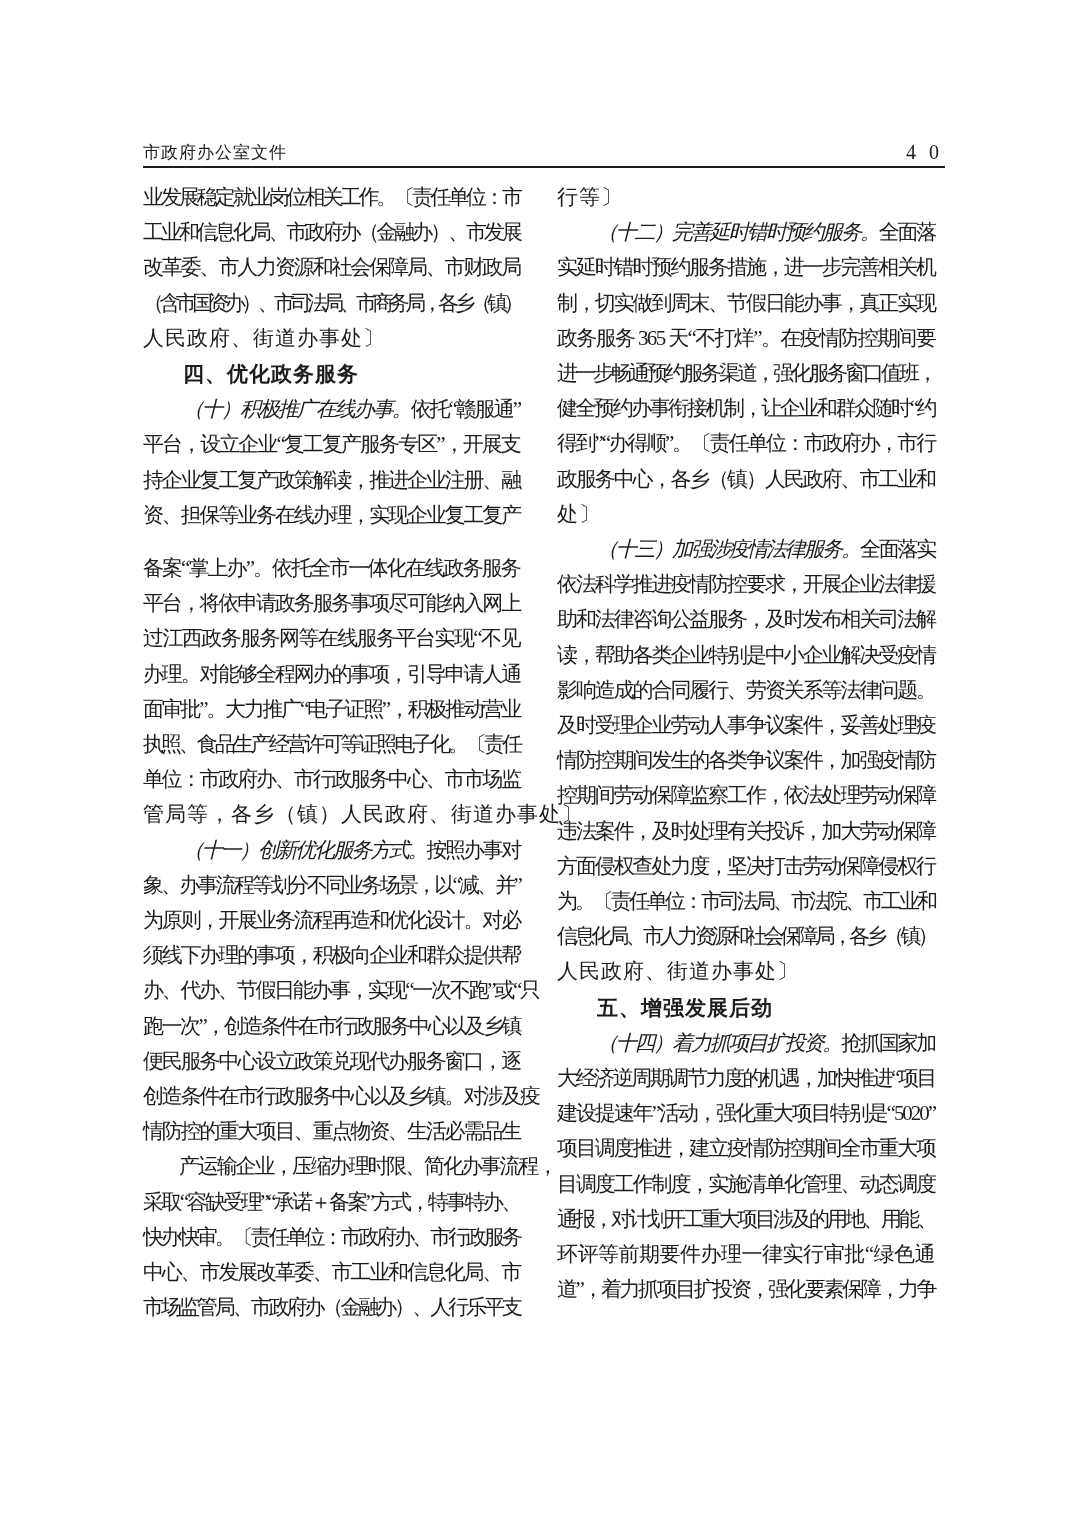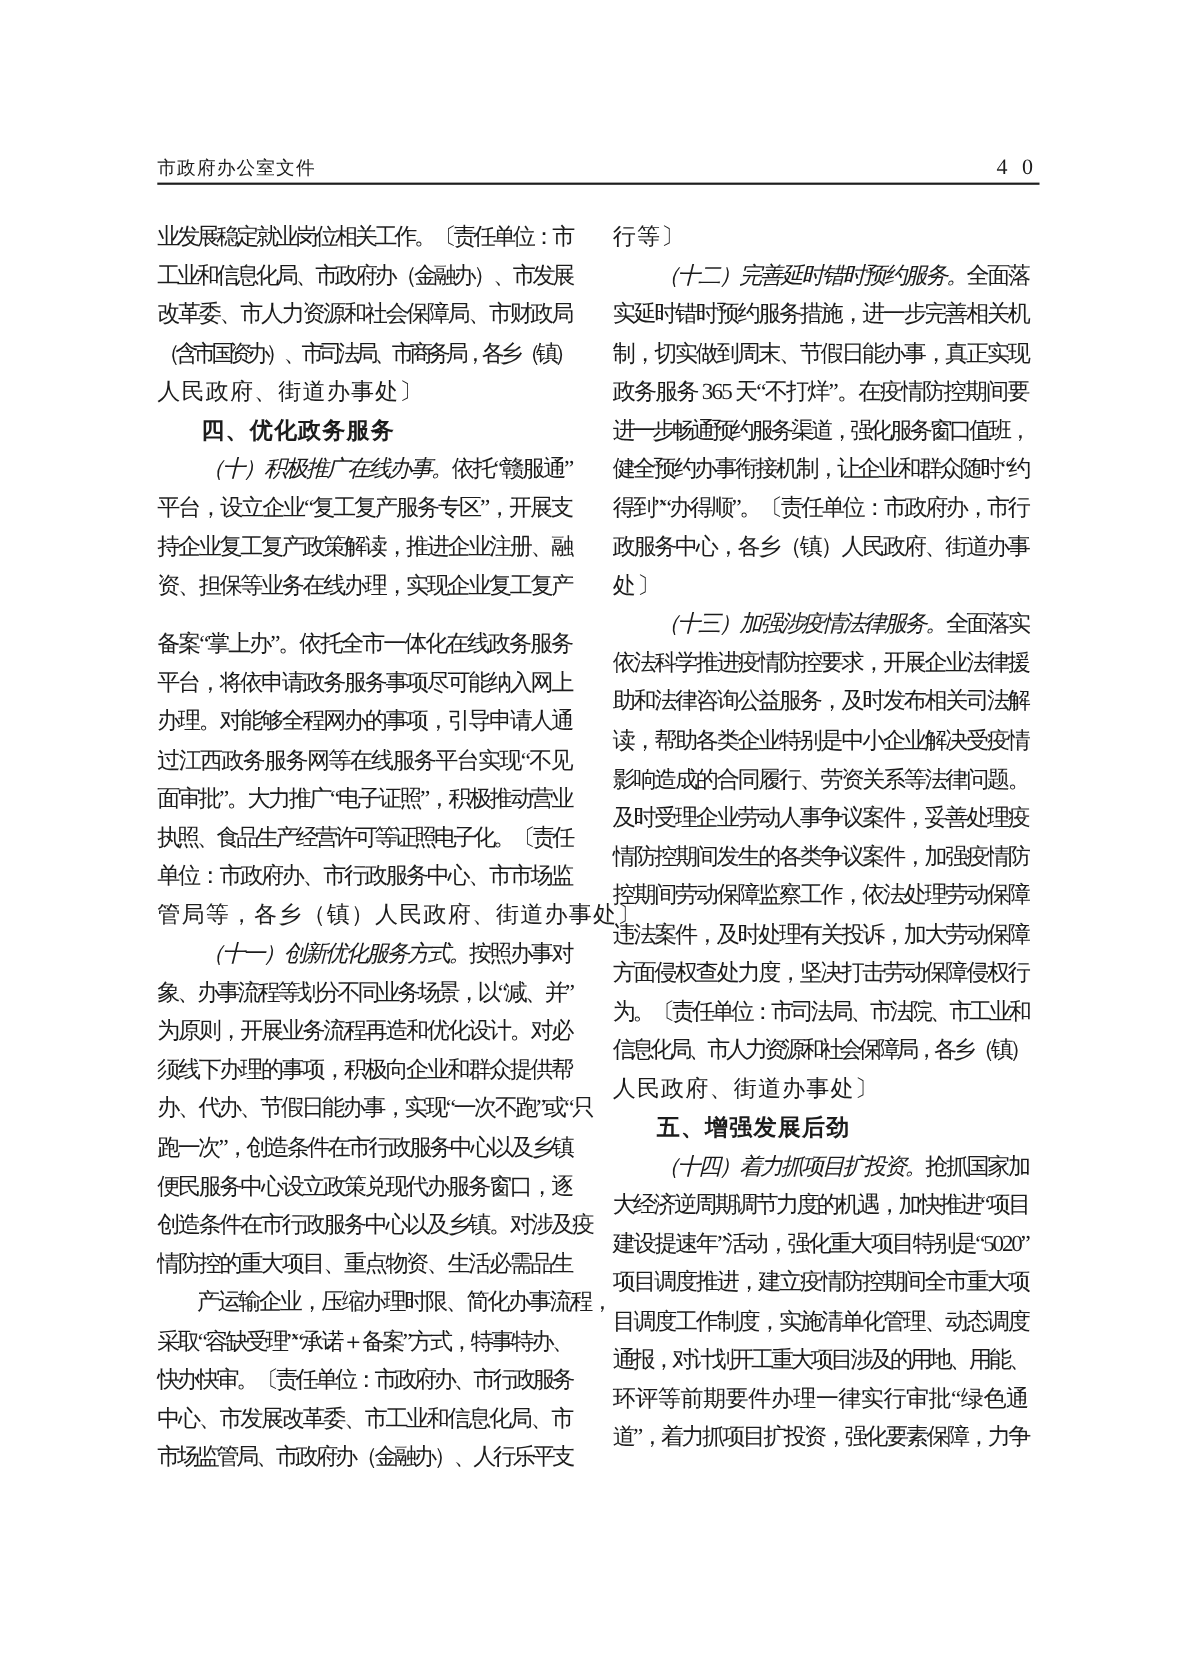--- a/index.html
+++ b/index.html
@@ -34,21 +34,21 @@
   .page-number {
     font-size: 20px;
     color: #1c1c1c;
     letter-spacing: 4px;
     margin-right: 2px;
     font-family: "Liberation Serif", "DejaVu Serif", serif;
   }
   .columns {
     position: absolute;
     left: 143px;
-    top: 198px;
+    top: 180px;
     width: 792px;
     display: flex;
   }
   .col { flex: none; }
   .col-left { width: 377px; }
   .col-right { width: 378px; margin-left: 37px; }
   .line {
     line-height: 35.2px;
     font-size: 21px;
     color: #1c1c1c;
@@ -76,22 +76,22 @@
         <div class="line just" style="letter-spacing: -2.15px;"><span class="line-inner"><span class="seg-song">改革委、市人力资源和社会保障局、市财政局</span></span></div>
         <div class="line just" style="letter-spacing: -4.61px;"><span class="line-inner"><span class="seg-song">（含市国资办）、市司法局、市商务局，各乡（镇）</span></span></div>
         <div class="line"><span class="line-inner"><span class="seg-song">人民政府、街道办事处〕</span></span></div>
         <div class="line indent"><span class="line-inner"><span class="seg-hei">四、优化政务服务</span></span></div>
         <div class="line indent just" style="letter-spacing: -2.03px;"><span class="line-inner"><span class="seg-kai">（十）积极推广在线办事。</span><span class="seg-song">依托“赣服通”</span></span></div>
         <div class="line just" style="letter-spacing: -1.94px;"><span class="line-inner"><span class="seg-song">平台，设立企业“复工复产服务专区”，开展支</span></span></div>
         <div class="line just" style="letter-spacing: -2.15px;"><span class="line-inner"><span class="seg-song">持企业复工复产政策解读，推进企业注册、融</span></span></div>
         <div class="line just" style="letter-spacing: -2.15px;"><span class="line-inner"><span class="seg-song">资、担保等业务在线办理，实现企业复工复产</span></span></div>
         <div class="line just" style="letter-spacing: -1.94px; margin-top: 18px;"><span class="line-inner"><span class="seg-song">备案“掌上办”。依托全市一体化在线政务服务</span></span></div>
         <div class="line just" style="letter-spacing: -2.15px;"><span class="line-inner"><span class="seg-song">平台，将依申请政务服务事项尽可能纳入网上</span></span></div>
+        <div class="line just" style="letter-spacing: -1.57px;"><span class="line-inner"><span class="seg-song">过江西政务服务网等在线服务平台实现“不见</span></span></div>
         <div class="line just" style="letter-spacing: -2.15px;"><span class="line-inner"><span class="seg-song">办理。对能够全程网办的事项，引导申请人通</span></span></div>
-        <div class="line just" style="letter-spacing: -1.57px;"><span class="line-inner"><span class="seg-song">过江西政务服务网等在线服务平台实现“不见</span></span></div>
         <div class="line just" style="letter-spacing: -2.27px;"><span class="line-inner"><span class="seg-song">面审批”。大力推广“电子证照”，积极推动营业</span></span></div>
         <div class="line just" style="letter-spacing: -3.05px;"><span class="line-inner"><span class="seg-song">执照、食品生产经营许可等证照电子化。〔责任</span></span></div>
         <div class="line just" style="letter-spacing: -2.15px;"><span class="line-inner"><span class="seg-song">单位：市政府办、市行政服务中心、市市场监</span></span></div>
         <div class="line"><span class="line-inner"><span class="seg-song">管局等，各乡（镇）人民政府、街道办事处〕</span></span></div>
         <div class="line indent just" style="letter-spacing: -2.28px;"><span class="line-inner"><span class="seg-kai">（十一）创新优化服务方式。</span><span class="seg-song">按照办事对</span></span></div>
         <div class="line just" style="letter-spacing: -2.8px;"><span class="line-inner"><span class="seg-song">象、办事流程等划分不同业务场景，以“减、并”</span></span></div>
         <div class="line just" style="letter-spacing: -2.15px;"><span class="line-inner"><span class="seg-song">为原则，开展业务流程再造和优化设计。对必</span></span></div>
         <div class="line just" style="letter-spacing: -2.15px;"><span class="line-inner"><span class="seg-song">须线下办理的事项，积极向企业和群众提供帮</span></span></div>
         <div class="line just" style="letter-spacing: -2.27px;"><span class="line-inner"><span class="seg-song">办、代办、节假日能办事，实现“一次不跑”或“只</span></span></div>
         <div class="line just" style="letter-spacing: -2.49px;"><span class="line-inner"><span class="seg-song">跑一次”，创造条件在市行政服务中心以及乡镇</span></span></div>
@@ -106,21 +106,21 @@
       </div>
     <div class="col col-right" id="col-right">
         <div class="line"><span class="line-inner"><span class="seg-song">行等〕</span></span></div>
         <div class="line indent just" style="letter-spacing: -2.22px;"><span class="line-inner"><span class="seg-kai">（十二）完善延时错时预约服务。</span><span class="seg-song">全面落</span></span></div>
         <div class="line just" style="letter-spacing: -2.1px;"><span class="line-inner"><span class="seg-song">实延时错时预约服务措施，进一步完善相关机</span></span></div>
         <div class="line just" style="letter-spacing: -2.1px;"><span class="line-inner"><span class="seg-song">制，切实做到周末、节假日能办事，真正实现</span></span></div>
         <div class="line just" style="letter-spacing: -1.65px;"><span class="line-inner"><span class="seg-song">政务服务 365 天“不打烊”。在疫情防控期间要</span></span></div>
         <div class="line just" style="letter-spacing: -3px;"><span class="line-inner"><span class="seg-song">进一步畅通预约服务渠道，强化服务窗口值班，</span></span></div>
         <div class="line just" style="letter-spacing: -2.44px;"><span class="line-inner"><span class="seg-song">健全预约办事衔接机制，让企业和群众随时“约</span></span></div>
         <div class="line just" style="letter-spacing: -2.23px;"><span class="line-inner"><span class="seg-song">得到”“办得顺”。〔责任单位：市政府办，市行</span></span></div>
-        <div class="line just" style="letter-spacing: -2.1px;"><span class="line-inner"><span class="seg-song">政服务中心，各乡（镇）人民政府、街道办事</span></span></div>
+        <div class="line just" style="letter-spacing: -2.1px;"><span class="line-inner"><span class="seg-song">政服务中心，各乡（镇）人民政府、市工业和</span></span></div>
         <div class="line"><span class="line-inner"><span class="seg-song">处〕</span></span></div>
         <div class="line indent just" style="letter-spacing: -2.22px;"><span class="line-inner"><span class="seg-kai">（十三）加强涉疫情法律服务。</span><span class="seg-song">全面落实</span></span></div>
         <div class="line just" style="letter-spacing: -2.1px;"><span class="line-inner"><span class="seg-song">依法科学推进疫情防控要求，开展企业法律援</span></span></div>
         <div class="line just" style="letter-spacing: -2.1px;"><span class="line-inner"><span class="seg-song">助和法律咨询公益服务，及时发布相关司法解</span></span></div>
         <div class="line just" style="letter-spacing: -2.1px;"><span class="line-inner"><span class="seg-song">读，帮助各类企业特别是中小企业解决受疫情</span></span></div>
         <div class="line just" style="letter-spacing: -2.1px;"><span class="line-inner"><span class="seg-song">影响造成的合同履行、劳资关系等法律问题。</span></span></div>
         <div class="line just" style="letter-spacing: -2.1px;"><span class="line-inner"><span class="seg-song">及时受理企业劳动人事争议案件，妥善处理疫</span></span></div>
         <div class="line just" style="letter-spacing: -2.1px;"><span class="line-inner"><span class="seg-song">情防控期间发生的各类争议案件，加强疫情防</span></span></div>
         <div class="line just" style="letter-spacing: -2.1px;"><span class="line-inner"><span class="seg-song">控期间劳动保障监察工作，依法处理劳动保障</span></span></div>
         <div class="line just" style="letter-spacing: -2.1px;"><span class="line-inner"><span class="seg-song">违法案件，及时处理有关投诉，加大劳动保障</span></span></div>

